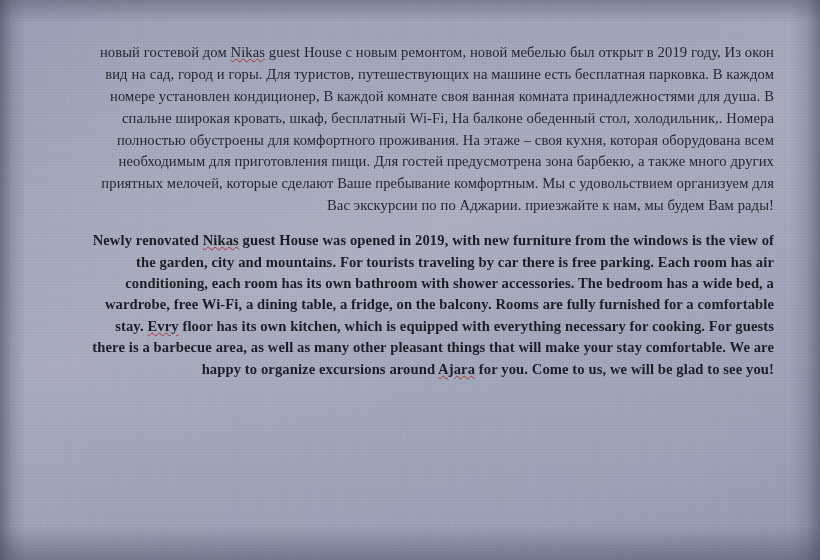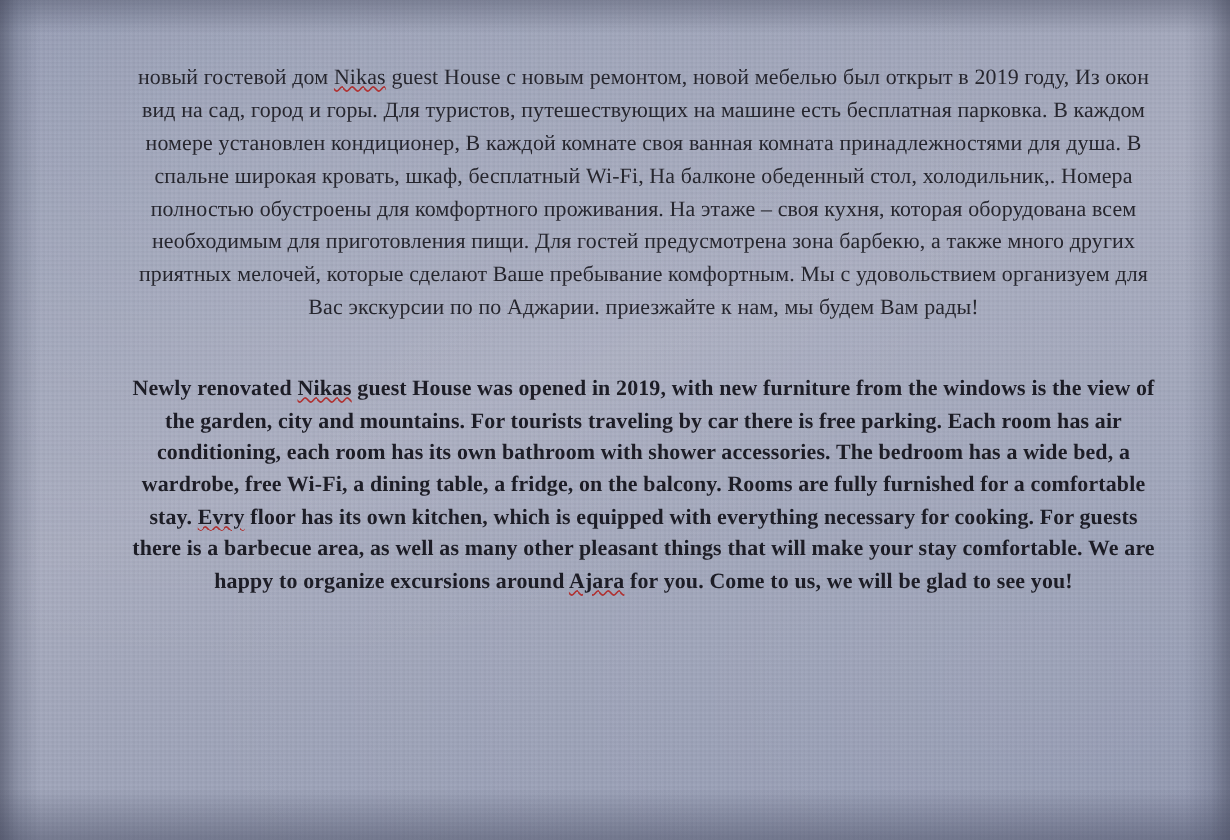--- a/index.html
+++ b/index.html
@@ -65,29 +65,29 @@
   .content {
     position: absolute;
     left: 84px;
     top: 42px;
     width: 690px;
   }
   .para {
     color: #26262e;
     font-size: 14.6px;
     line-height: 1.50;
-    text-align: center;
+    text-align: right;
     letter-spacing: 0.1px;
     margin: 0;
   }
   .para-ru {
     font-weight: 400;
   }
   .para-en {
-    margin-top: 32px;
+    margin-top: 13px;
     font-weight: bold;
     color: #1d1d26;
     line-height: 1.47;
   }
   .spell {
     text-decoration: underline;
     text-decoration-style: wavy;
     text-decoration-color: #b03030;
     text-decoration-thickness: 1px;
   }

